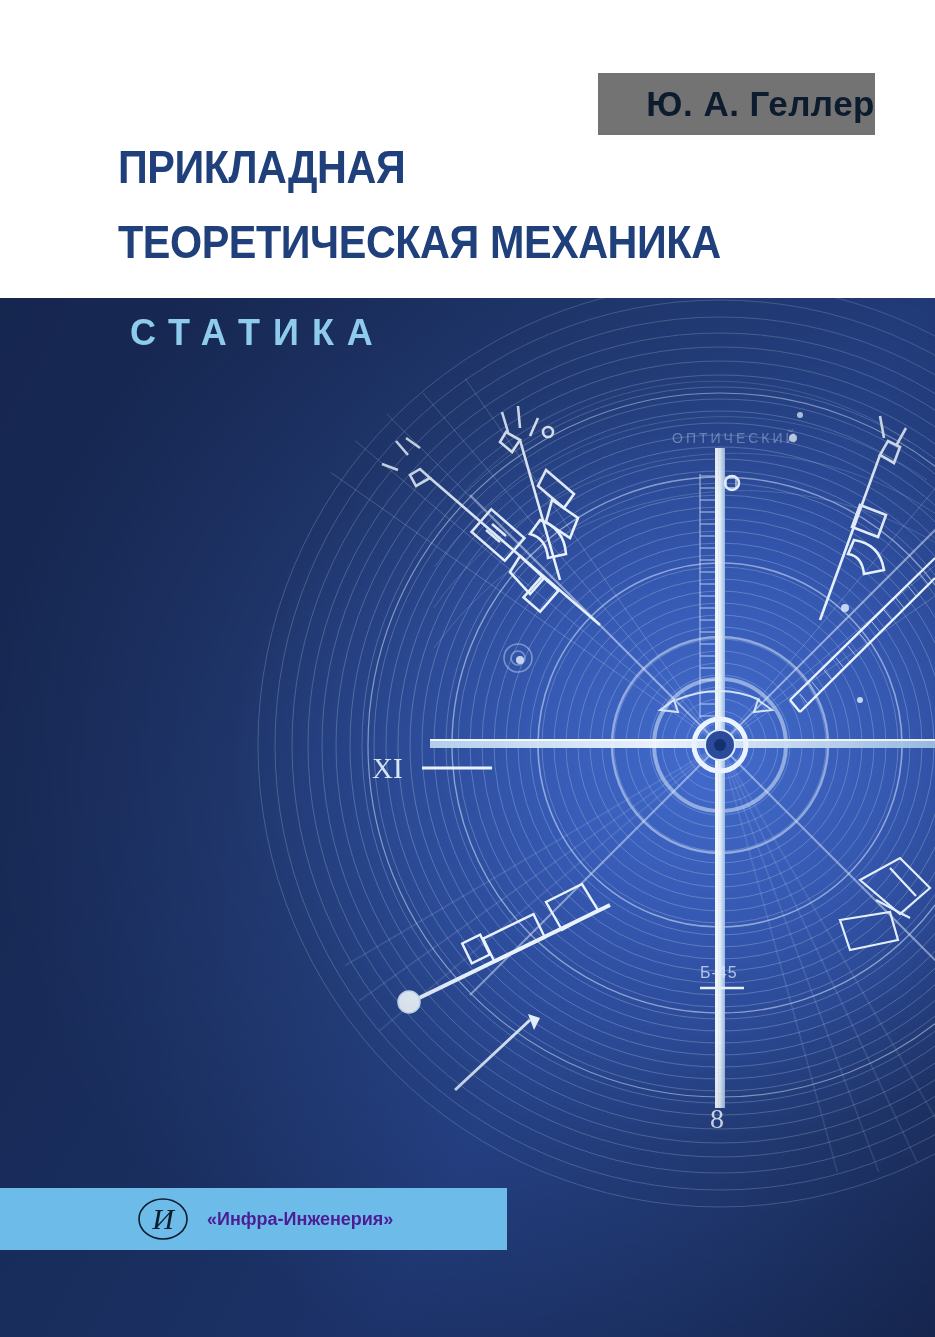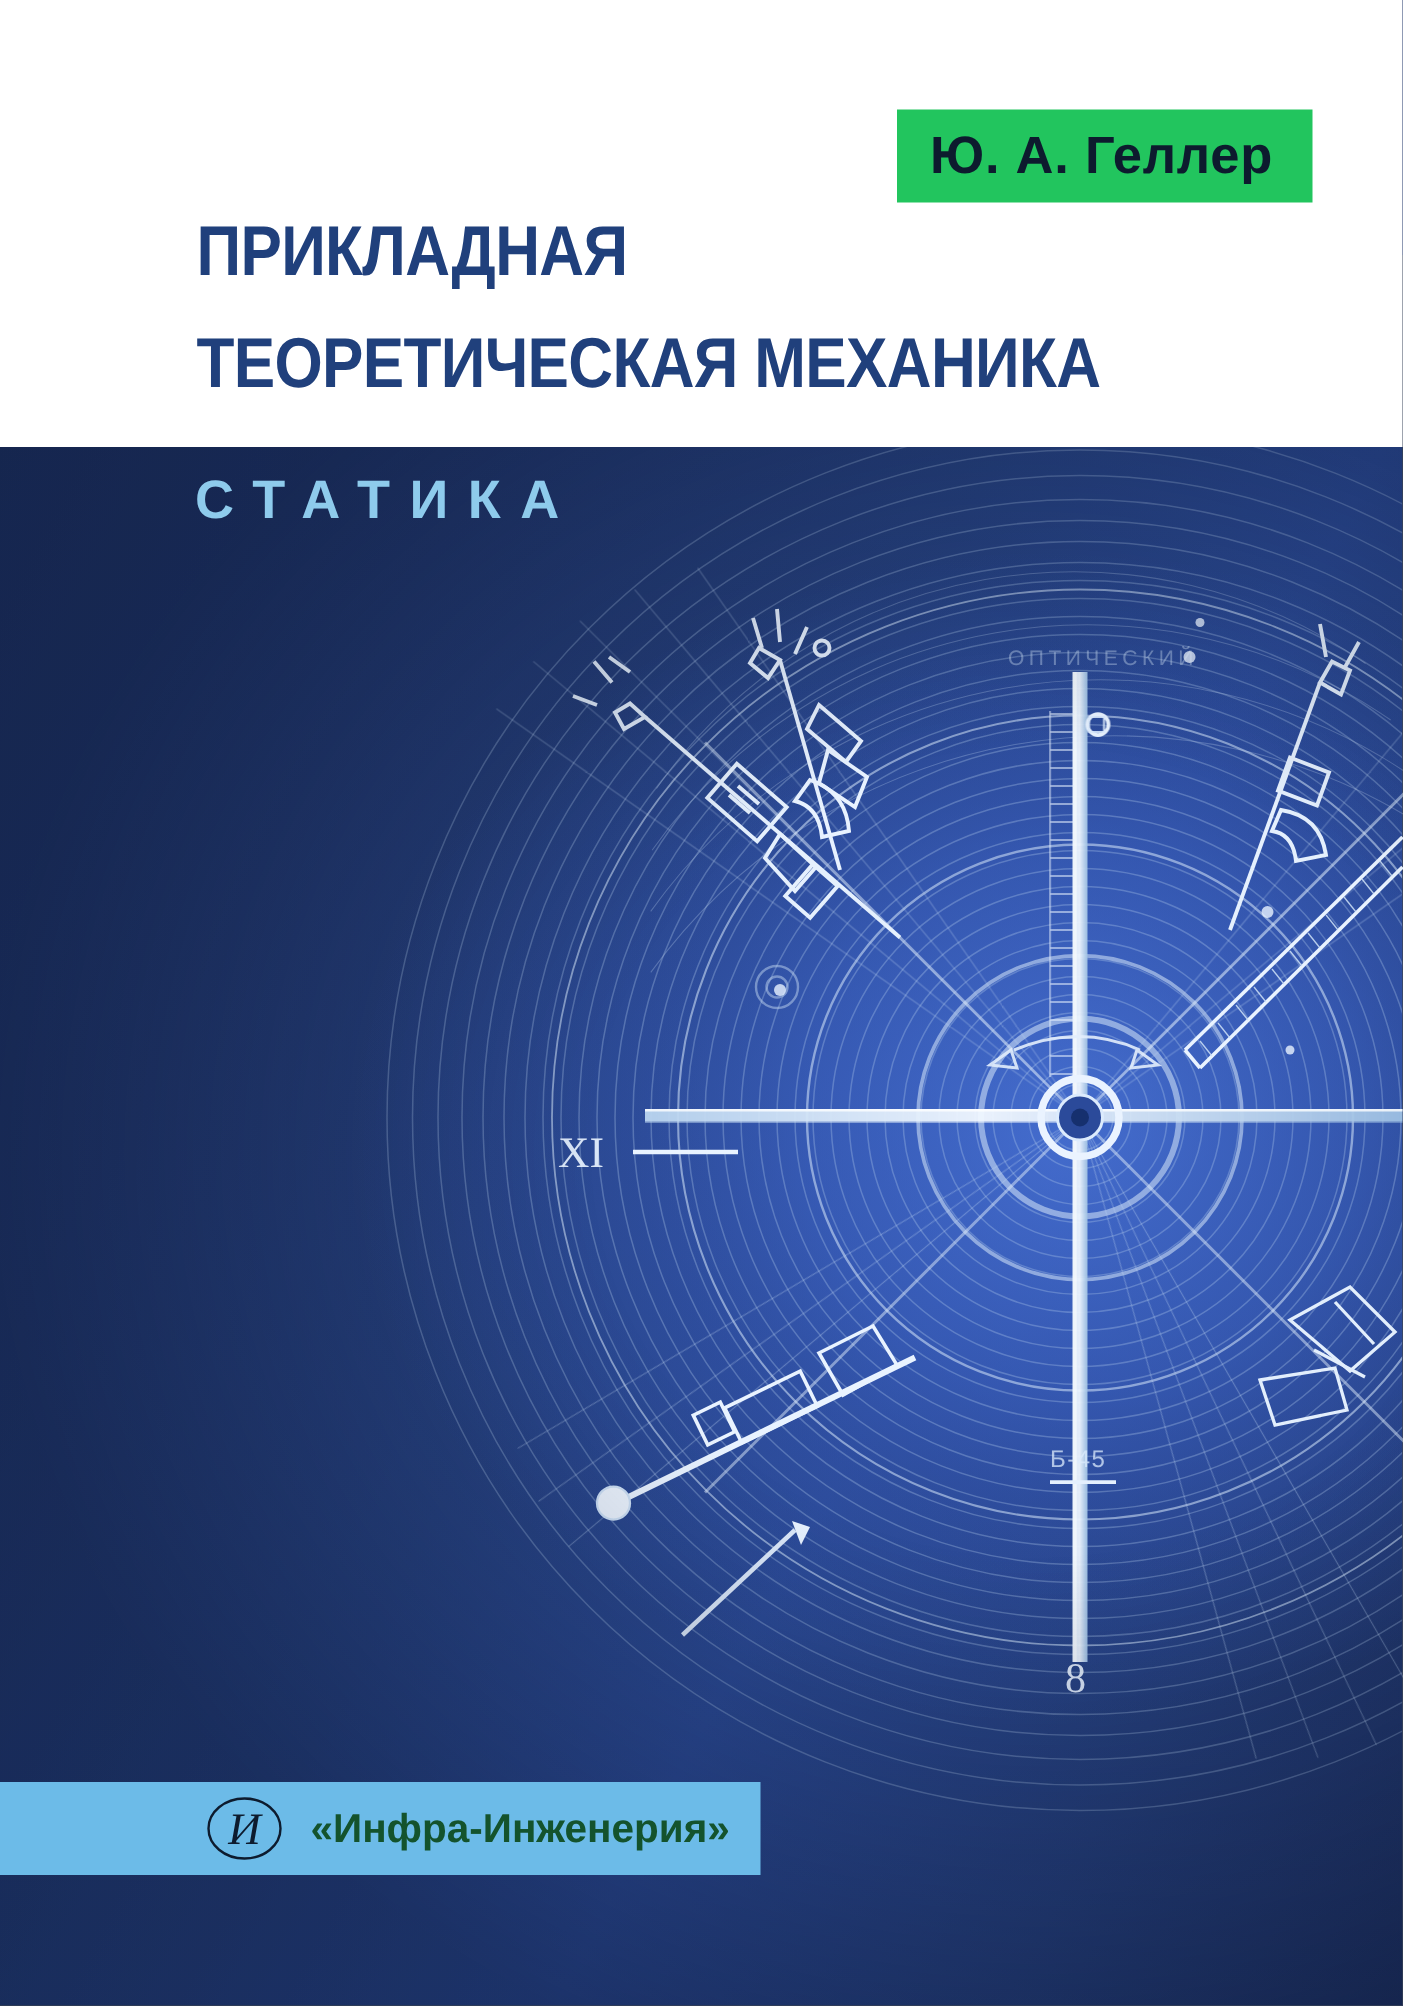--- a/index.html
+++ b/index.html
@@ -26,43 +26,42 @@
     z-index: 6;
   }
 
   
   .author-banner {
     position: absolute;
     left: 598px;
     top: 73px;
     width: 277px;
     height: 62px;
-    background: #22c55e;
+    background: #737373;
     z-index: 7;
     display: flex;
     align-items: center;
-    justify-content: flex-start;
+    justify-content: flex-end;
   }
   .author-name {
     color: #0d1b2e;
     font-size: 35px;
     font-weight: bold;
     letter-spacing: 0.5px;
     white-space: nowrap;
     padding-left: 22px;
   }
 
   
   .title-block {
     position: absolute;
     left: 118px;
     top: 143px;
     z-index: 7;
     width: 800px;
-    margin-left: 13px;
   }
   .title-line {
     color: #20407c;
     font-size: 47px;
     font-weight: bold;
     letter-spacing: -0.5px;
     line-height: 1.0;
     transform: scaleX(0.88);
     transform-origin: left center;
     white-space: nowrap;
@@ -123,22 +122,22 @@
     display: flex;
     align-items: center;
   }
   .pub-logo {
     margin-left: 135px;
     margin-right: 16px;
     display: flex;
     align-items: center;
   }
   .pub-name {
-    color: #14532d;
-    font-size: 27px;
+    color: #4c1d95;
+    font-size: 18px;
     font-weight: bold;
     letter-spacing: 0px;
     white-space: nowrap;
   }
 </style>
 </head>
 <body>
 
 <div class="cover">
 

